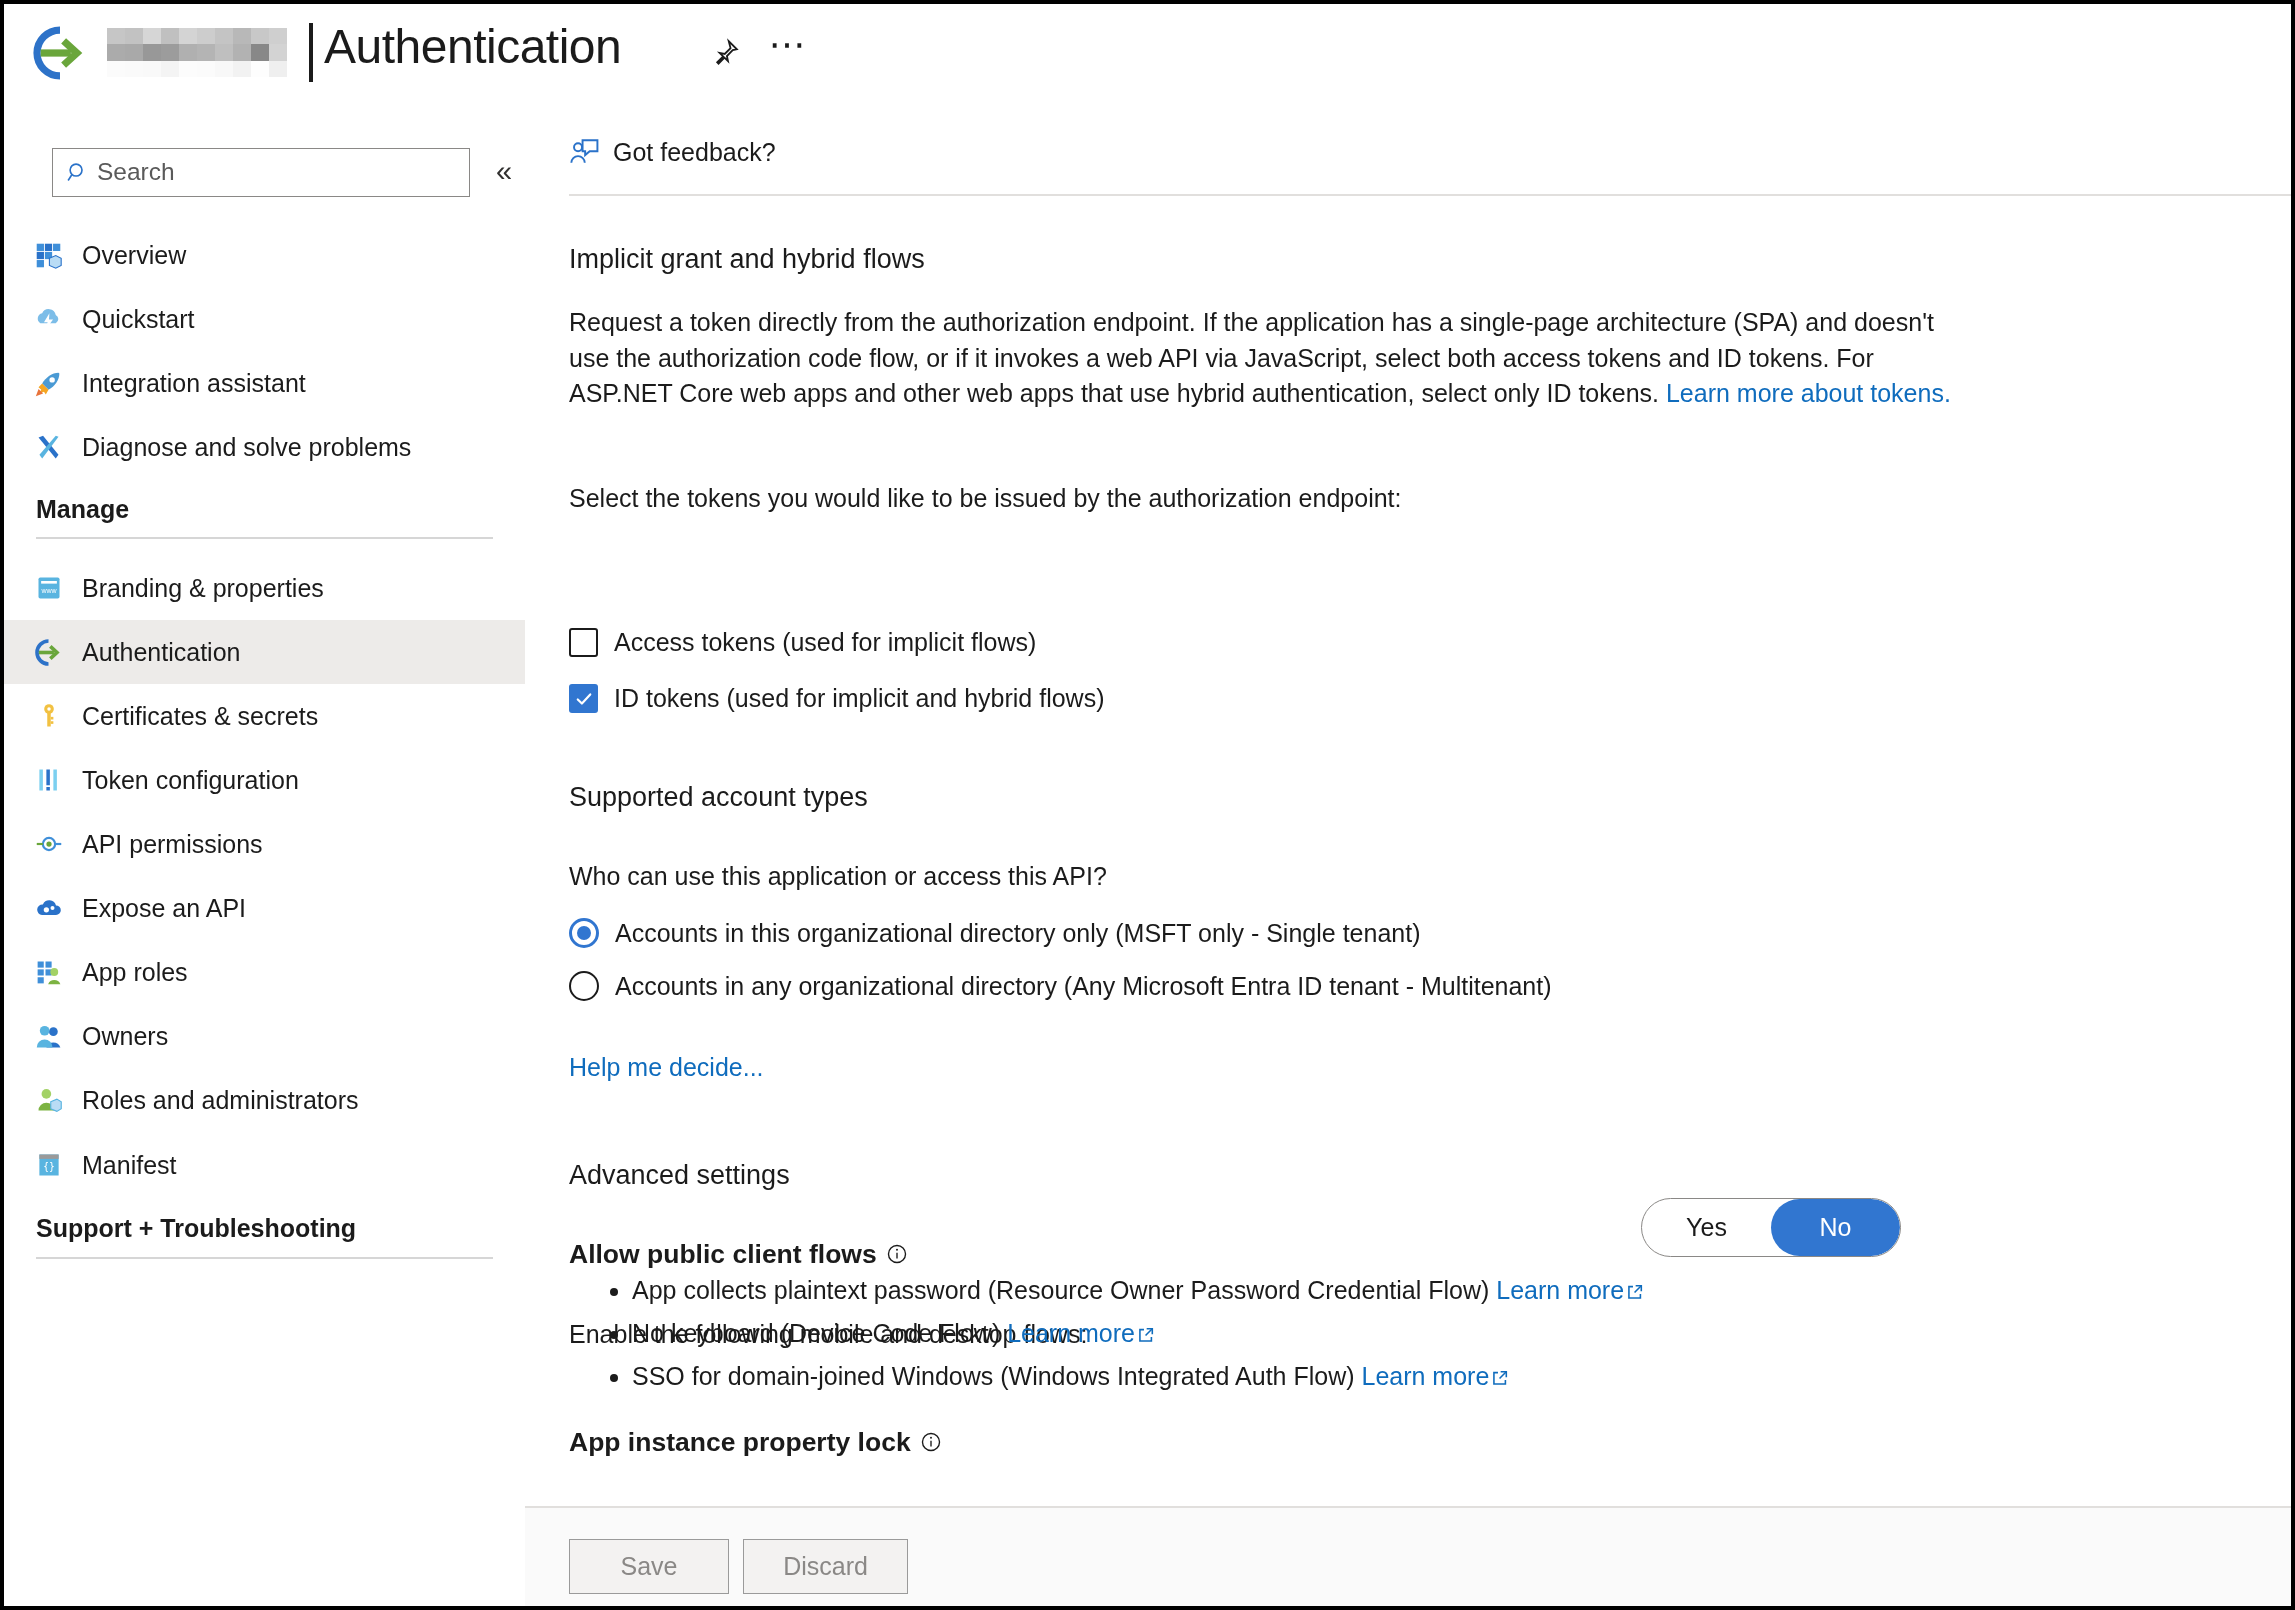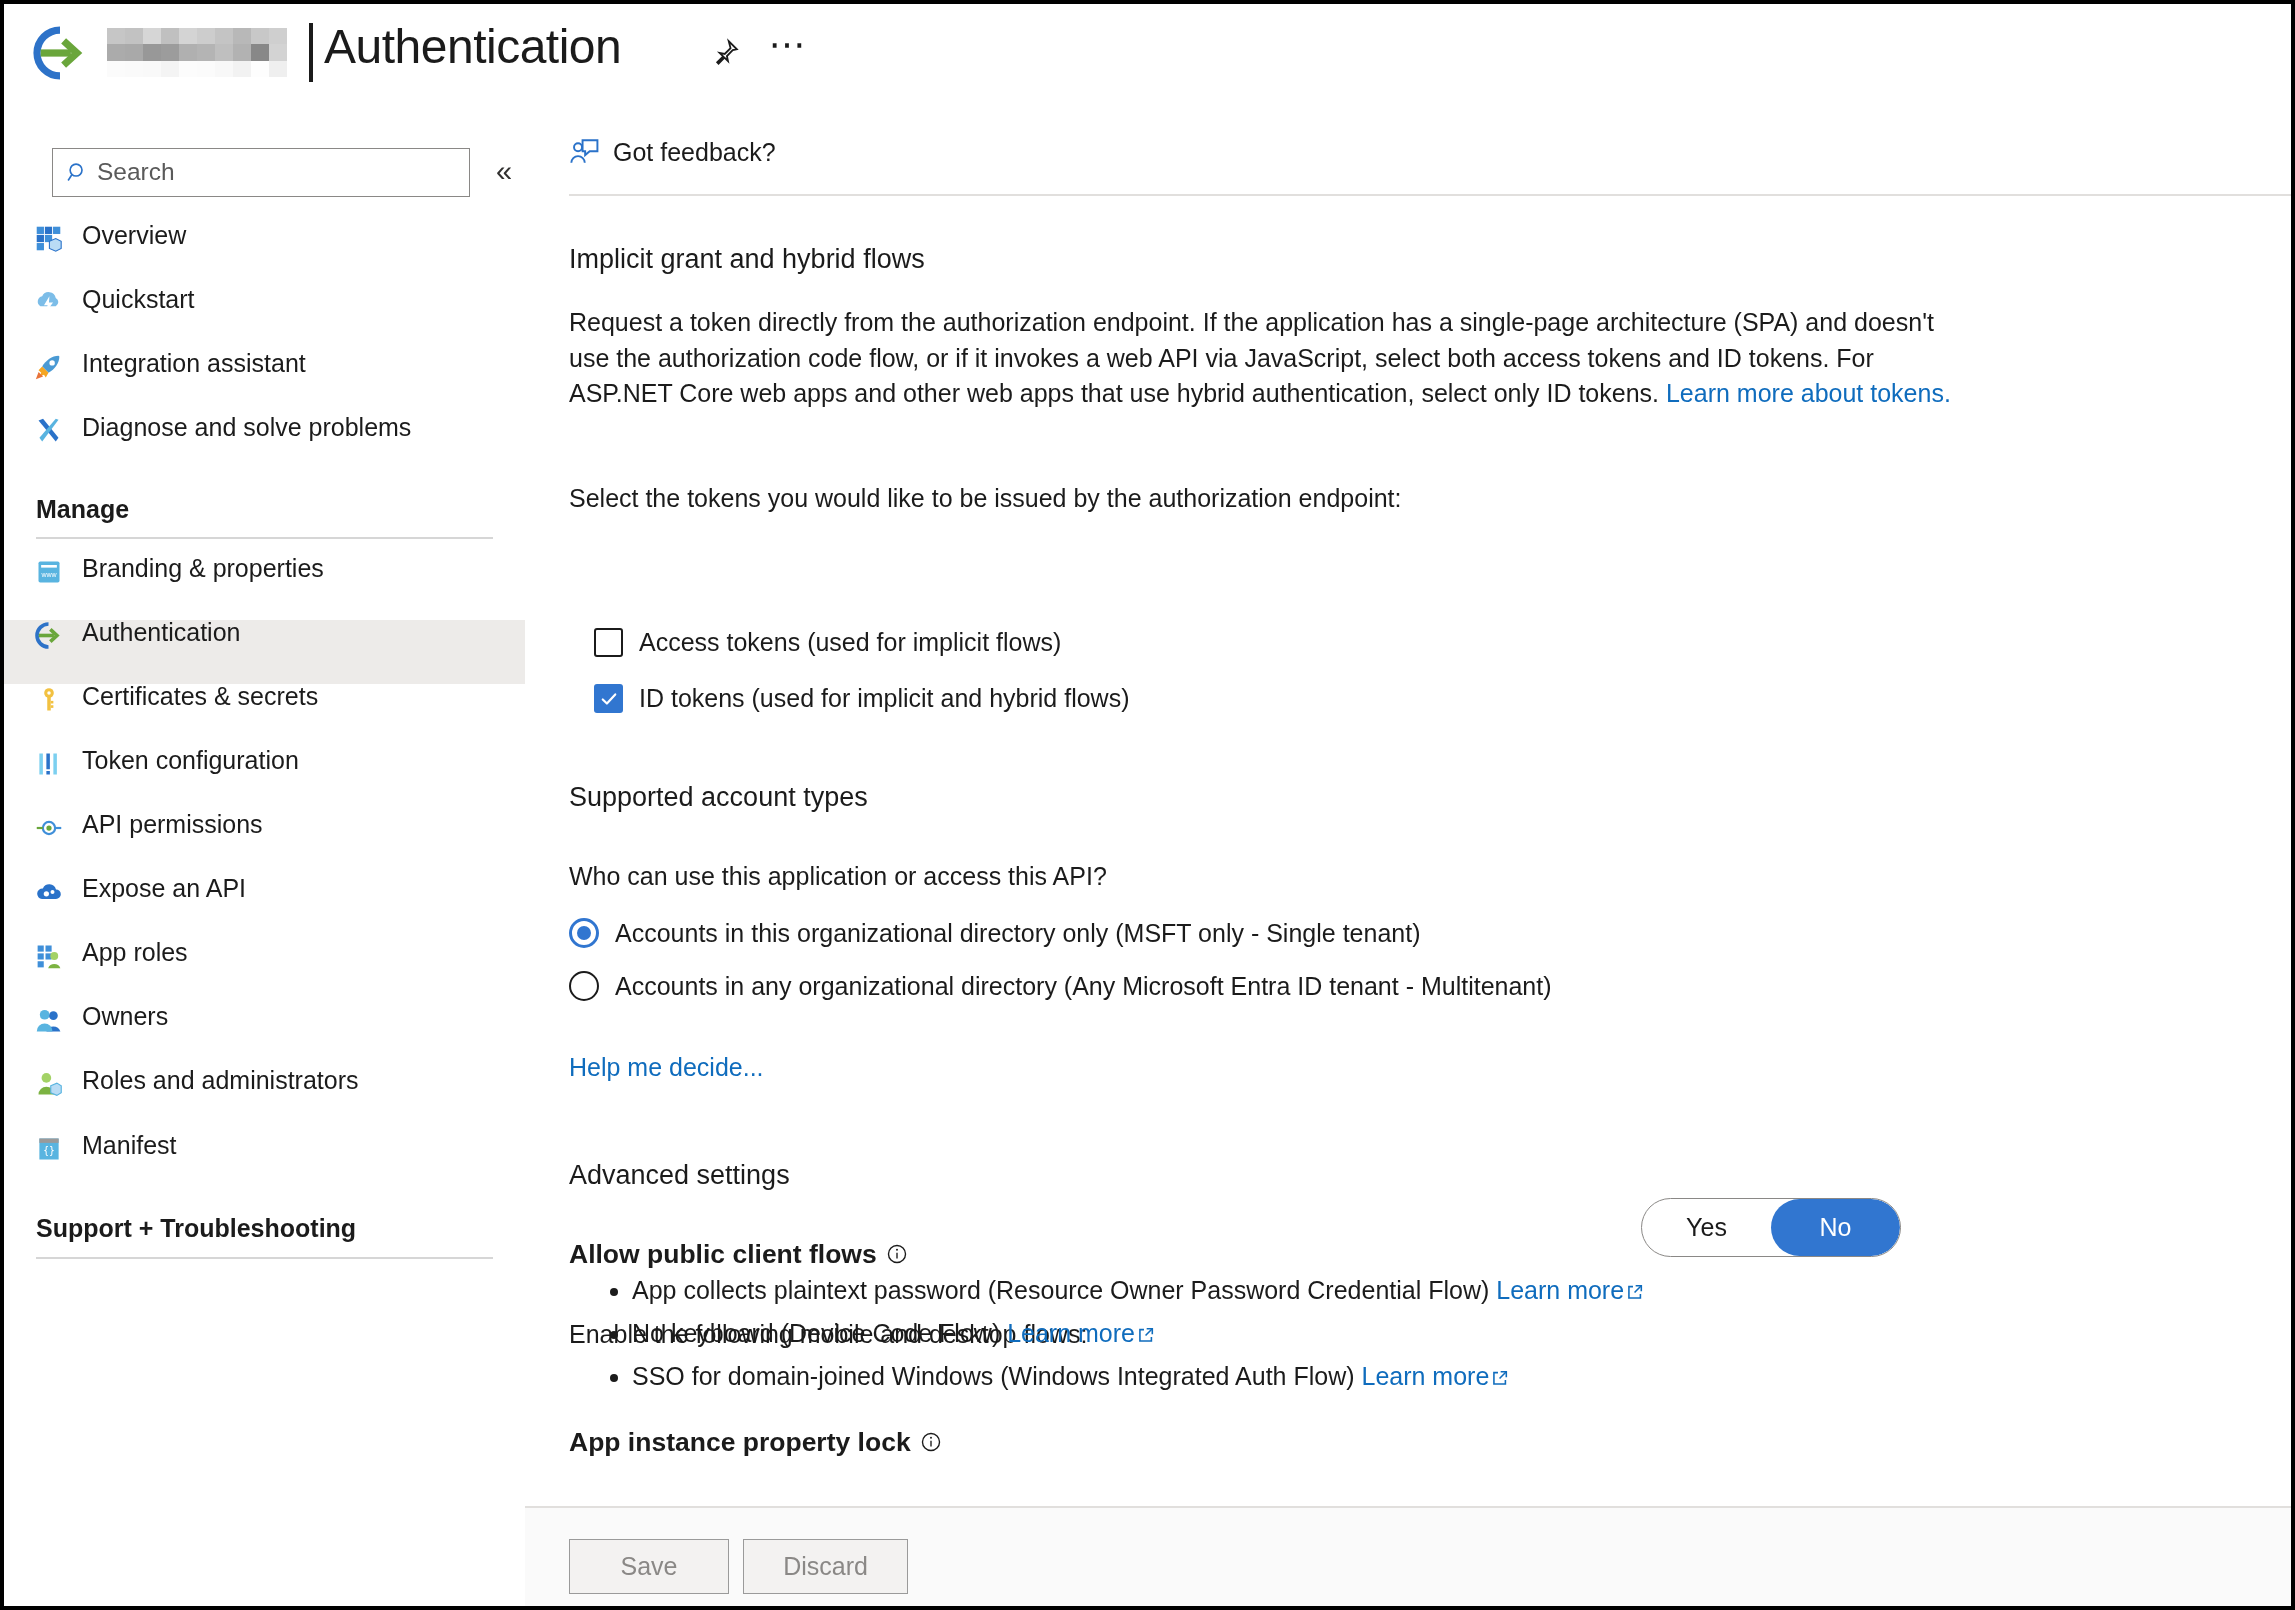--- a/index.html
+++ b/index.html
@@ -83,21 +83,21 @@
     font-size: 24.5px; color: #5a5a5a; line-height: 1;
   }
   #collapse-chevron {
     position: absolute; left: 476px; top: 9px;
     font-size: 29px; color: #323130; line-height: 1;
   }
 
   .nav-item {
     position: absolute; left: 0;
     width: 521px; height: 64px;
-    display: flex; align-items: flex-start;
+    display: flex; align-items: center;
     padding-left: 29px;
   }
   .nav-item.selected { background: #edebe9; }
   .nav-ico {
     width: 31px; height: 31px; flex: none; margin-right: 18px;
     display: flex; align-items: center; justify-content: center;
   }
   .nav-label {
     font-size: 25px; color: #1b1b1b; line-height: 1; white-space: nowrap;
   }
@@ -134,21 +134,21 @@
     font-size: 27px; font-weight: 400; color: #1b1b1b;
     line-height: 1; white-space: nowrap;
   }
   .body-p {
     position: absolute; left: 44px;
     width: 1402px;
     font-size: 25px; color: #1b1b1b; line-height: 1.42;
   }
   .lnk { color: #0f6cbd; text-decoration: none; }
 
-  .checkrow { position: absolute; left: 44px; display: flex; align-items: center; margin-left: 25px; }
+  .checkrow { position: absolute; left: 44px; display: flex; align-items: center; }
   .cbx {
     width: 29px; height: 29px; flex: none; margin-right: 16px;
     border-radius: 3px;
   }
   .cbx.off { border: 2.5px solid #1b1b1b; background: #fff; }
   .cbx.on  { background: #3176d0; display: flex; align-items: center; justify-content: center; }
   .cbx-label { font-size: 25px; color: #1b1b1b; line-height: 1; white-space: nowrap; }
 
   .radiorow { position: absolute; left: 44px; display: flex; align-items: center; }
   .rdo {

